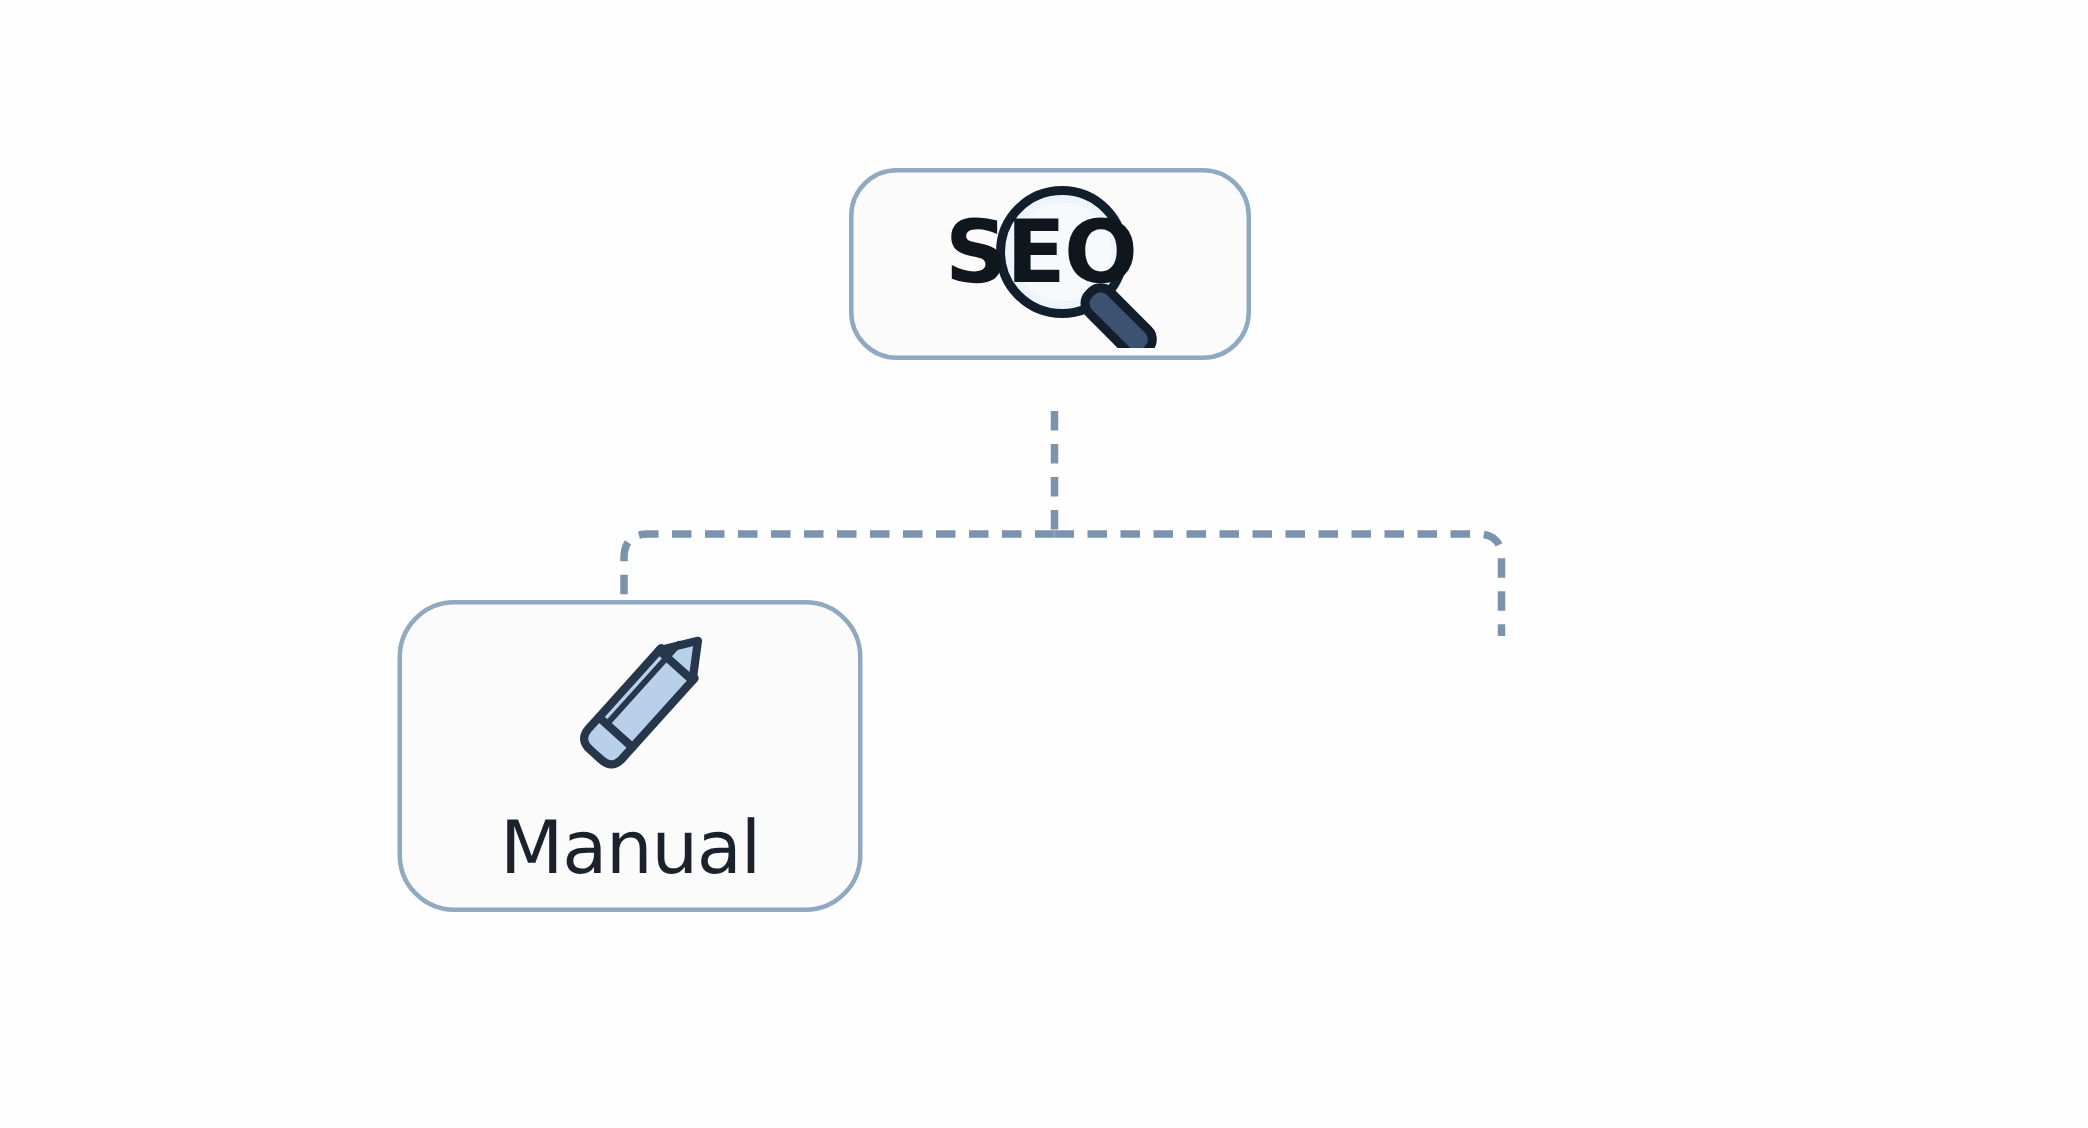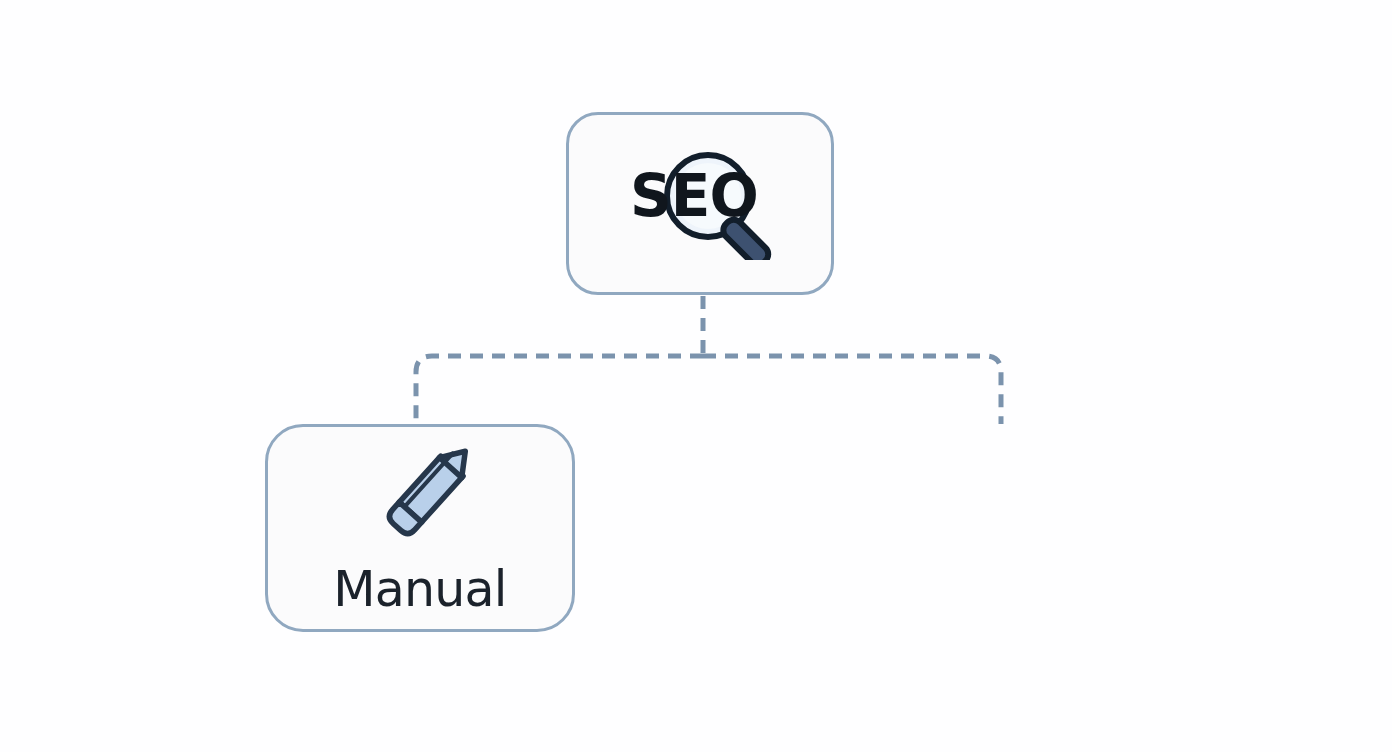--- a/index.html
+++ b/index.html
@@ -35,31 +35,31 @@
     border-radius: 34px;
     display: flex;
     flex-direction: column;
     align-items: center;
     justify-content: center;
   }
   .node-root {
     left: 566px;
     top: 112px;
     width: 268px;
-    height: 183px;
+    height: 128px;
     border-radius: 32px;
   }
   .node-child {
     width: 310px;
     height: 208px;
     border-radius: 38px;
   }
   .node-manual {
     left: 265px;
-    top: 424px;
+    top: 400px;
   }
   .node-programmatic {
     left: 850px;
     top: 424px;
     width: 301px;
   }
   .node-icon {
     display: block;
     line-height: 0;
   }

